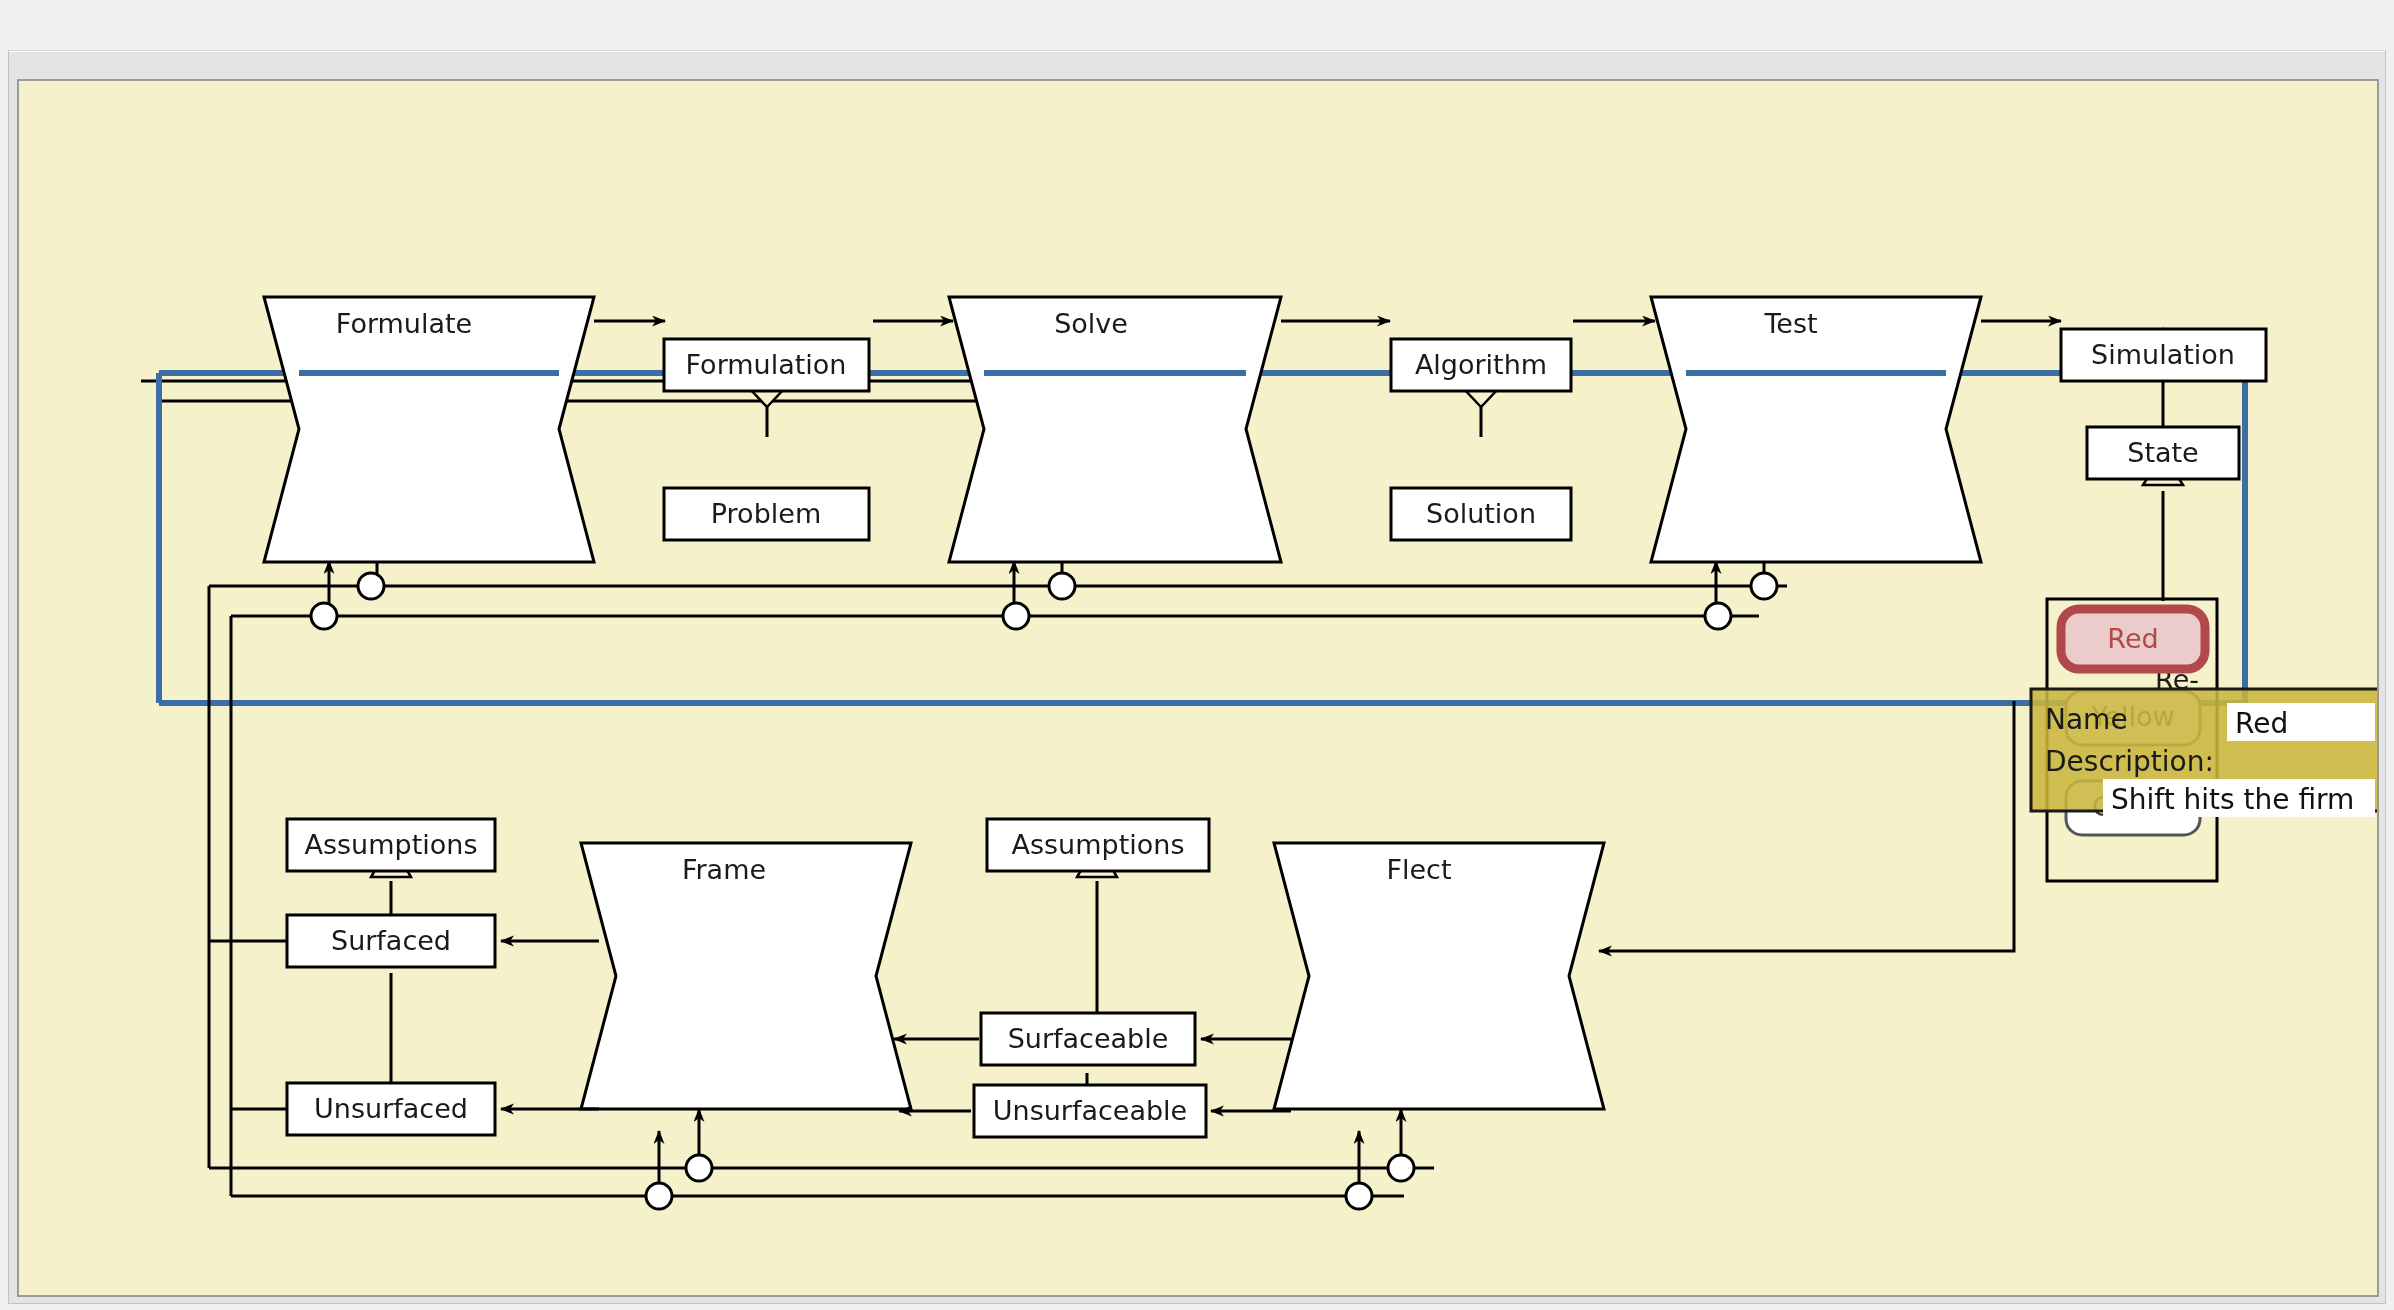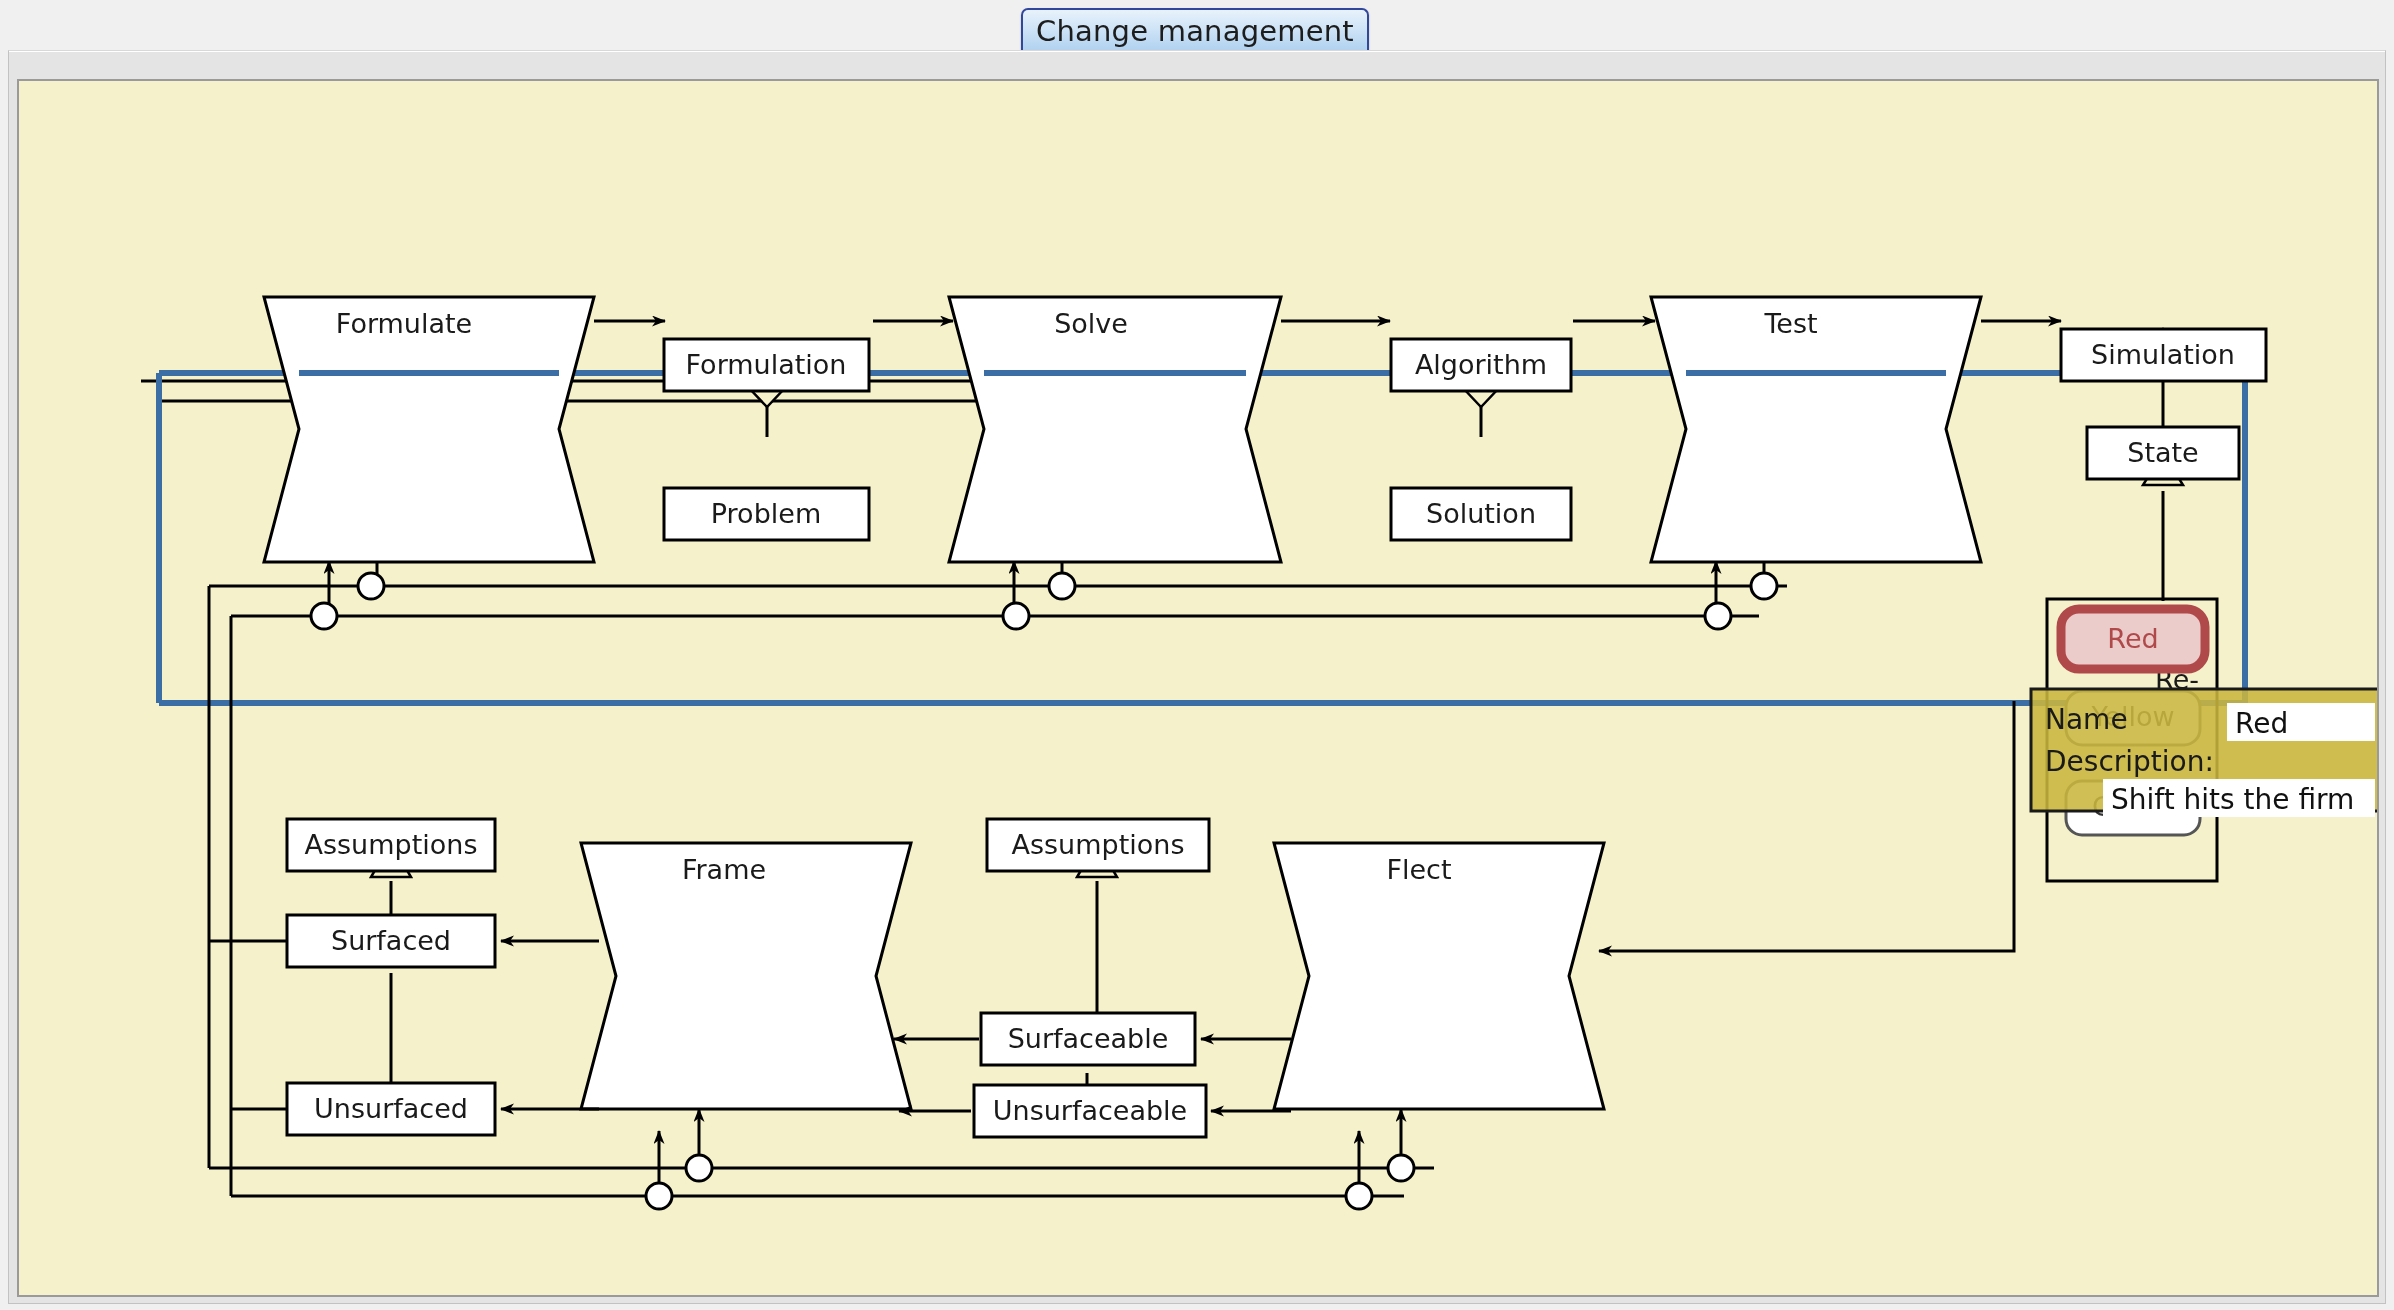--- a/index.html
+++ b/index.html
@@ -69,25 +69,20 @@
   }
   #canvas-host svg { display: block; }
 
   
 </style>
 </head>
 <body>
 
 <div id="app">
 
-  <div id="tabstrip">
-    <div id="tab-change-management">
-      <span>Change management</span>
-    </div>
-  </div>
 
   <div id="panel-frame">
     <div id="panel-inner">
       <div id="canvas-host">
 
         <svg width="2362" height="1218" viewBox="0 0 2362 1218" xmlns="http://www.w3.org/2000/svg">
 
           <defs>
             <marker id="arrowFilled" markerWidth="16" markerHeight="16" refX="13" refY="5.5" orient="auto" markerUnits="userSpaceOnUse">
               <path d="M0,0 L14,5.5 L0,11 L4,5.5 Z" fill="#000"></path>

